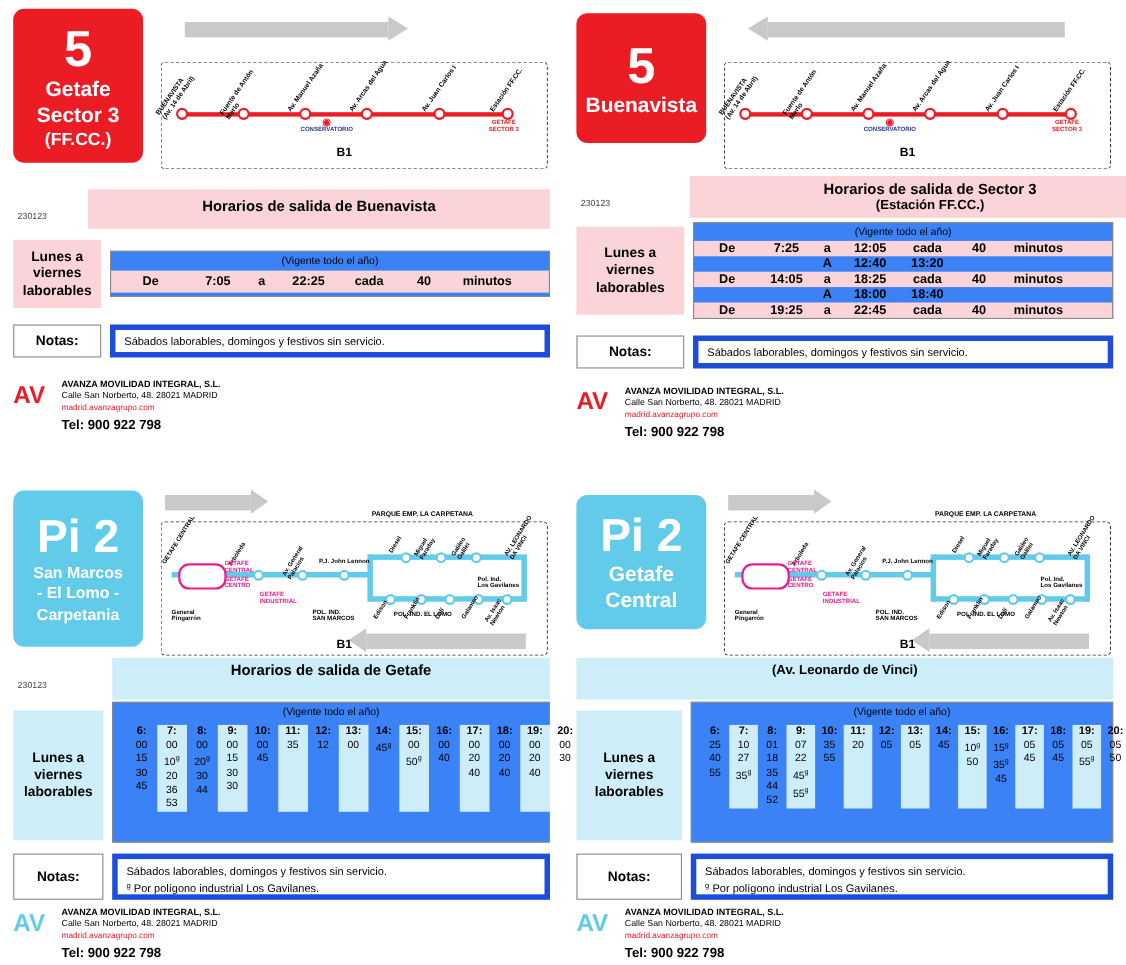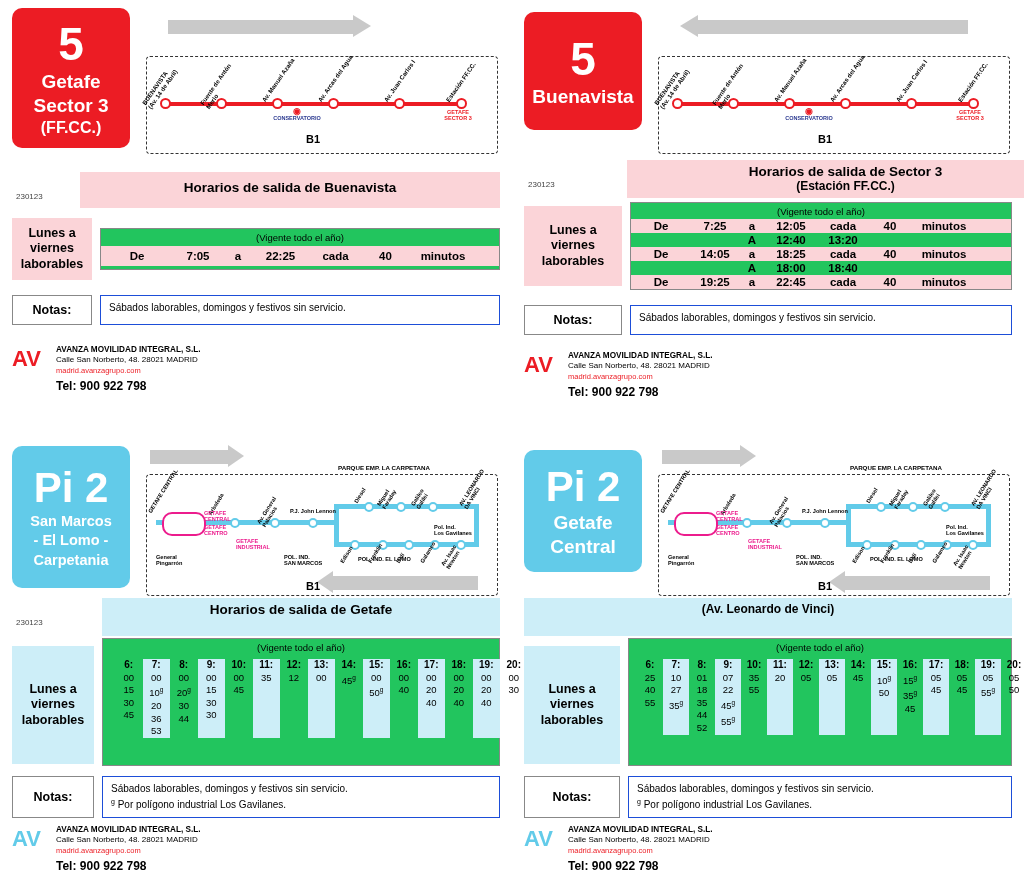--- a/index.html
+++ b/index.html
@@ -59,27 +59,27 @@
   .band .t1{font-size:13.5px;}
   .band .t2{font-size:12px;}
   .code{position:absolute;font-size:8px;color:#444;}
 
   
   .daysbox{position:absolute;box-sizing:border-box;display:flex;align-items:center;justify-content:center;text-align:center;font-size:12.5px;font-weight:bold;line-height:1.25;}
   .daysbox.red{background:#fbd4d8;}
   .daysbox.blue{background:#cdeef8;}
 
   
-  .sched{position:absolute;box-sizing:border-box;border:1px solid #888;background:#22c55e;}
+  .sched{position:absolute;box-sizing:border-box;border:1px solid #888;background:#3b82f6;}
   .vigente{text-align:center;font-size:9.5px;padding-top:3px;}
   .rowline{display:flex;align-items:center;font-size:11.5px;font-weight:bold;}
   .rowline.striped{background:#fbd4d8;}
   .rowline span{display:inline-block;text-align:center;}
   .noteslabel{position:absolute;box-sizing:border-box;border:1px solid #888;background:#fff;display:flex;align-items:center;justify-content:center;font-size:12.5px;font-weight:bold;}
-  .notesbody{position:absolute;box-sizing:border-box;border:1px solid #1d4ed8;background:#fff;font-size:10px;padding:5px 8px;line-height:1.45;}
+  .notesbody{position:absolute;box-sizing:border-box;border:5px solid #1d4ed8;background:#fff;font-size:10px;padding:5px 8px;line-height:1.45;}
   .notesbody .sup{font-size:7px;vertical-align:super;}
 
   
   .footer{position:absolute;font-size:8px;line-height:1.35;}
   .footer .av{position:absolute;left:0;top:0;font-size:22px;font-weight:bold;}
   .footer.red .av{color:#ec1c24;}
   .footer.blue .av{color:#62cbe9;}
   .footer .l1{font-weight:bold;font-size:8.2px;}
   .footer .web{color:#ec1c24;font-size:7.5px;}
   .footer .tel{font-size:12px;font-weight:bold;margin-top:2px;}

